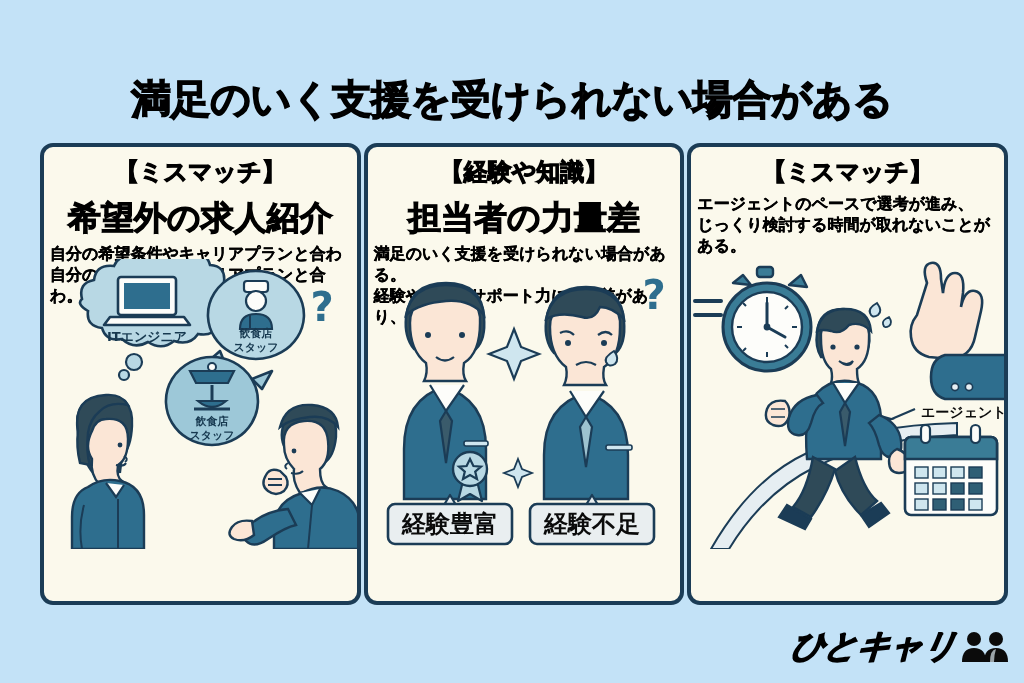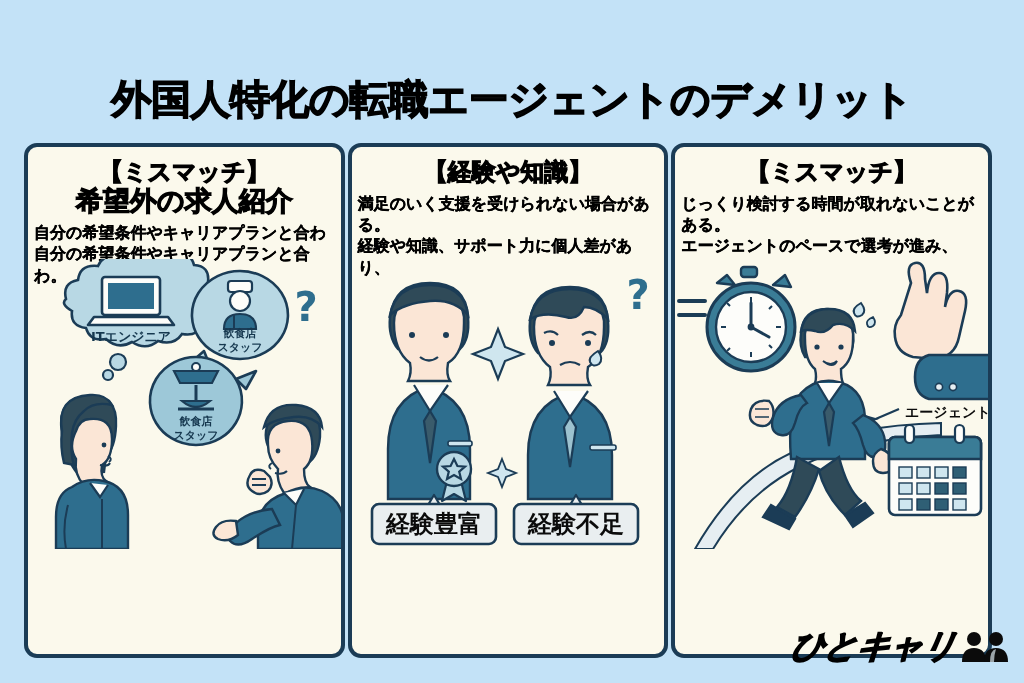--- a/index.html
+++ b/index.html
@@ -15,39 +15,39 @@
   #title{
     position:absolute; left:0; top:72px; width:1024px;
     text-align:center;
     font-size:40px; font-weight:bold; color:#0b0b0b;
     letter-spacing:-0.5px;
     -webkit-text-stroke:1.4px #000;
     white-space:nowrap;
   }
   
   #panels{
-    position:absolute; left:24px; top:143px;
-    width:968px; height:515px;
+    position:absolute; left:40px; top:143px;
+    width:968px; height:462px;
     display:flex; gap:3px;
   }
   .panel{
     flex:1 1 0; position:relative;
     background:#fbf9ec;
     border:4px solid #1b3c56;
     border-radius:13px;
     overflow:hidden;
   }
   .panel-inner{ position:absolute; inset:0; }
   .ptitle{
     text-align:center; color:#000; font-weight:bold;
     -webkit-text-stroke:1.1px #000;
     line-height:1.08;
   }
   .ptitle .l1{ display:block; font-size:24px; margin-top:13px; }
-  .ptitle .l2{ display:block; font-size:27px; margin-top:0; }
+  .ptitle .l2{ display:block; font-size:33px; margin-top:14px; }
   .pdesc{
     margin-top:7px; padding:0 6px;
     color:#000;
     font-size:16px; font-weight:bold; line-height:1.33;
     -webkit-text-stroke:0.35px #000;
   }
   .pdesc span{ display:block; }
   .art{ position:absolute; left:0; right:0; bottom:0; top:112px; }
   svg{ display:block; }
   
@@ -58,21 +58,21 @@
   #logo .txt{
     font-size:33px; font-weight:bold; color:#000;
     font-style:italic; letter-spacing:-1px;
     -webkit-text-stroke:1.6px #000;
     transform:skewX(-11deg);
   }
 </style>
 </head>
 <body>
 
-<div id="title">外国人特化の転職エージェントのデメリット</div>
+<div id="title">満足のいく支援を受けられない場合がある</div>
 
 <div id="panels">
 
   <div class="panel">
     <div class="panel-inner">
       <div class="ptitle">
         <span class="l1">【ミスマッチ】</span>
         <span class="l2">希望外の求人紹介</span>
       </div>
       <div class="pdesc">
@@ -159,20 +159,21 @@
           </g>
         </svg>
       </div>
     </div>
   </div>
 
   <div class="panel">
     <div class="panel-inner">
       <div class="ptitle">
         <span class="l1">【経験や知識】</span>
+        <span class="l2">担当者の力量差</span>
       </div>
       <div class="pdesc">
         <span>満足のいく支援を受けられない場合がある。</span>
         <span>経験や知識、サポート力に個人差があり、</span>
       </div>
       <div class="art">
         <svg viewBox="0 0 316 290" width="316" height="290">
 
           <text x="286" y="50" font-size="40" font-weight="bold" fill="#2e6e8e" text-anchor="middle">?</text>
 
@@ -232,22 +233,22 @@
       </div>
     </div>
   </div>
 
   <div class="panel">
     <div class="panel-inner">
       <div class="ptitle">
         <span class="l1">【ミスマッチ】</span>
       </div>
       <div class="pdesc">
+        <span>エージェントのペースで選考が進み、</span>
         <span>じっくり検討する時間が取れないことがある。</span>
-        <span>エージェントのペースで選考が進み、</span>
       </div>
       <div class="art">
         <svg viewBox="0 0 316 290" width="316" height="290">
 
           <path d="M20 290 q40 -70 96 -96 q60 -28 150 -30 l0 12 q-86 4 -142 32 q-52 26 -86 82 Z" fill="#e6eef2" stroke="#1b3c56" stroke-width="2"></path>
 
           <g>
             <path d="M4 42 h26 M4 56 h26" stroke="#1b3c56" stroke-width="4" stroke-linecap="round"></path>
           </g>
 

